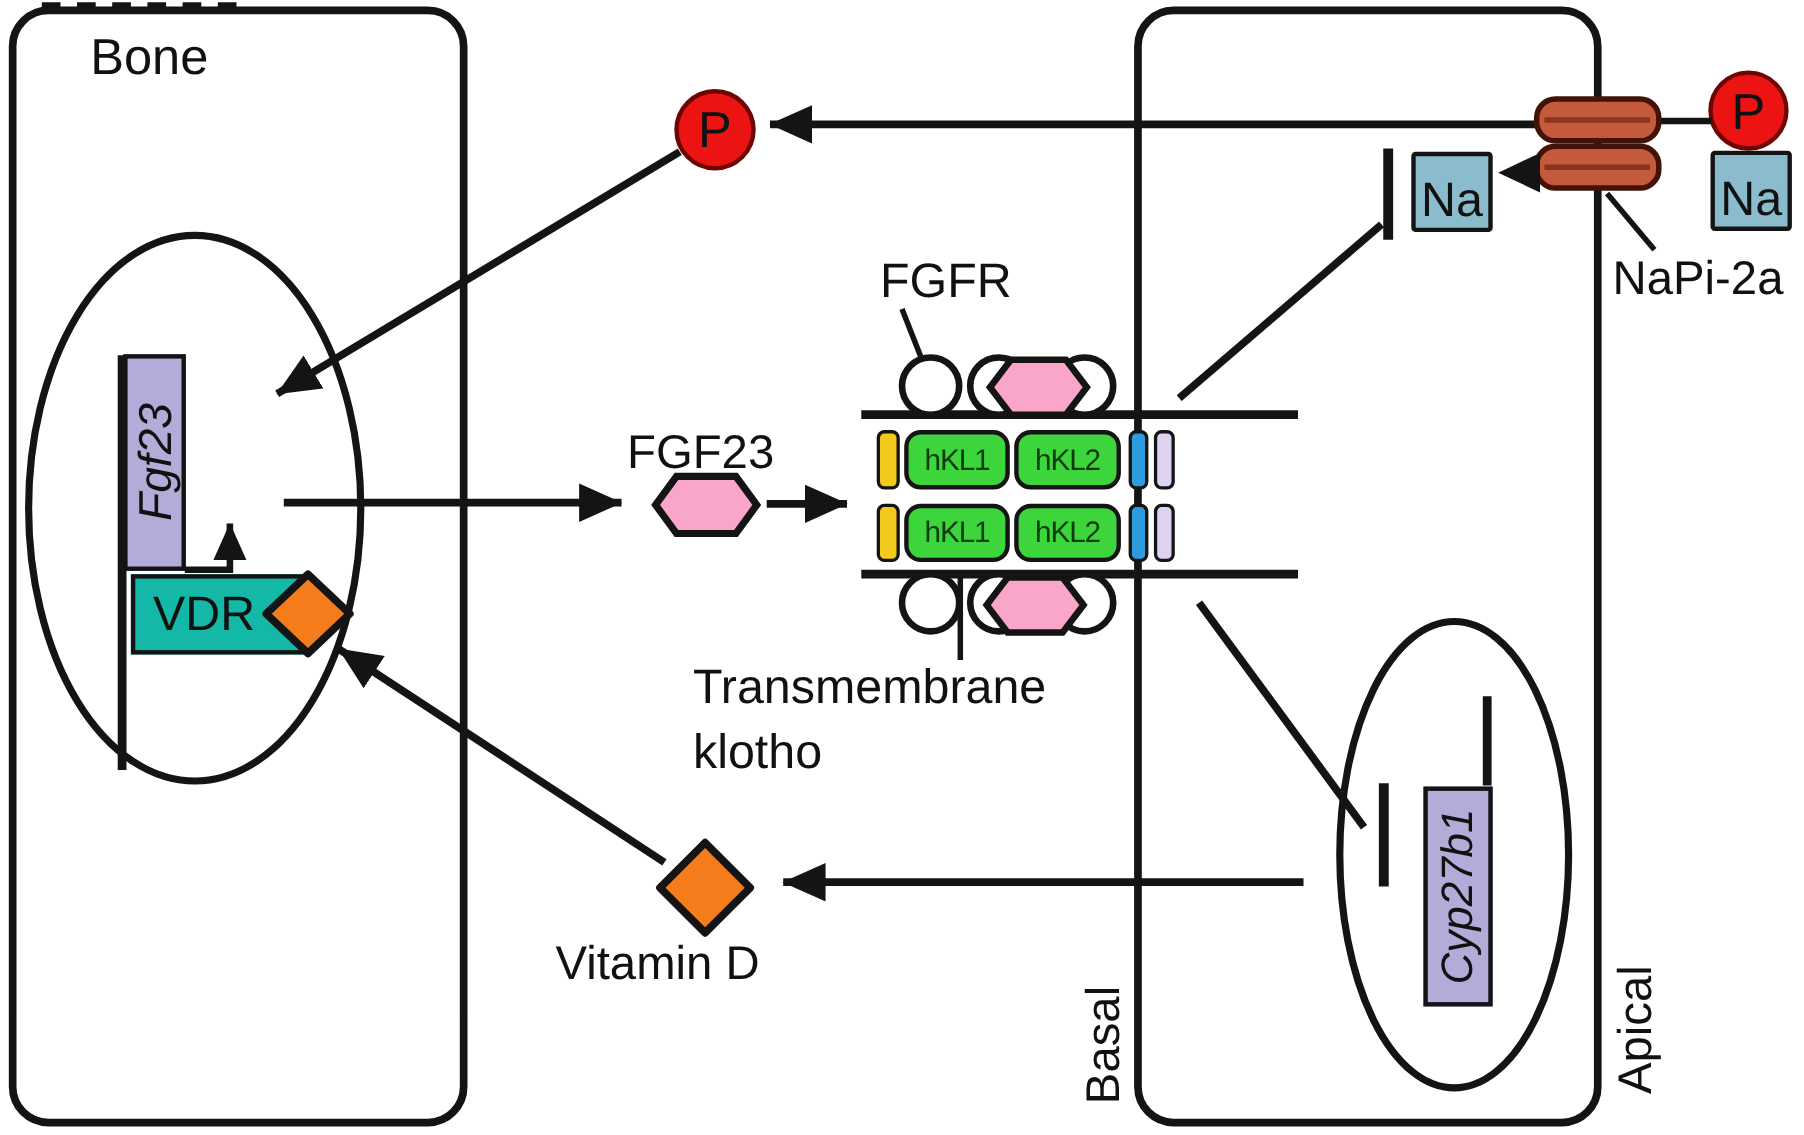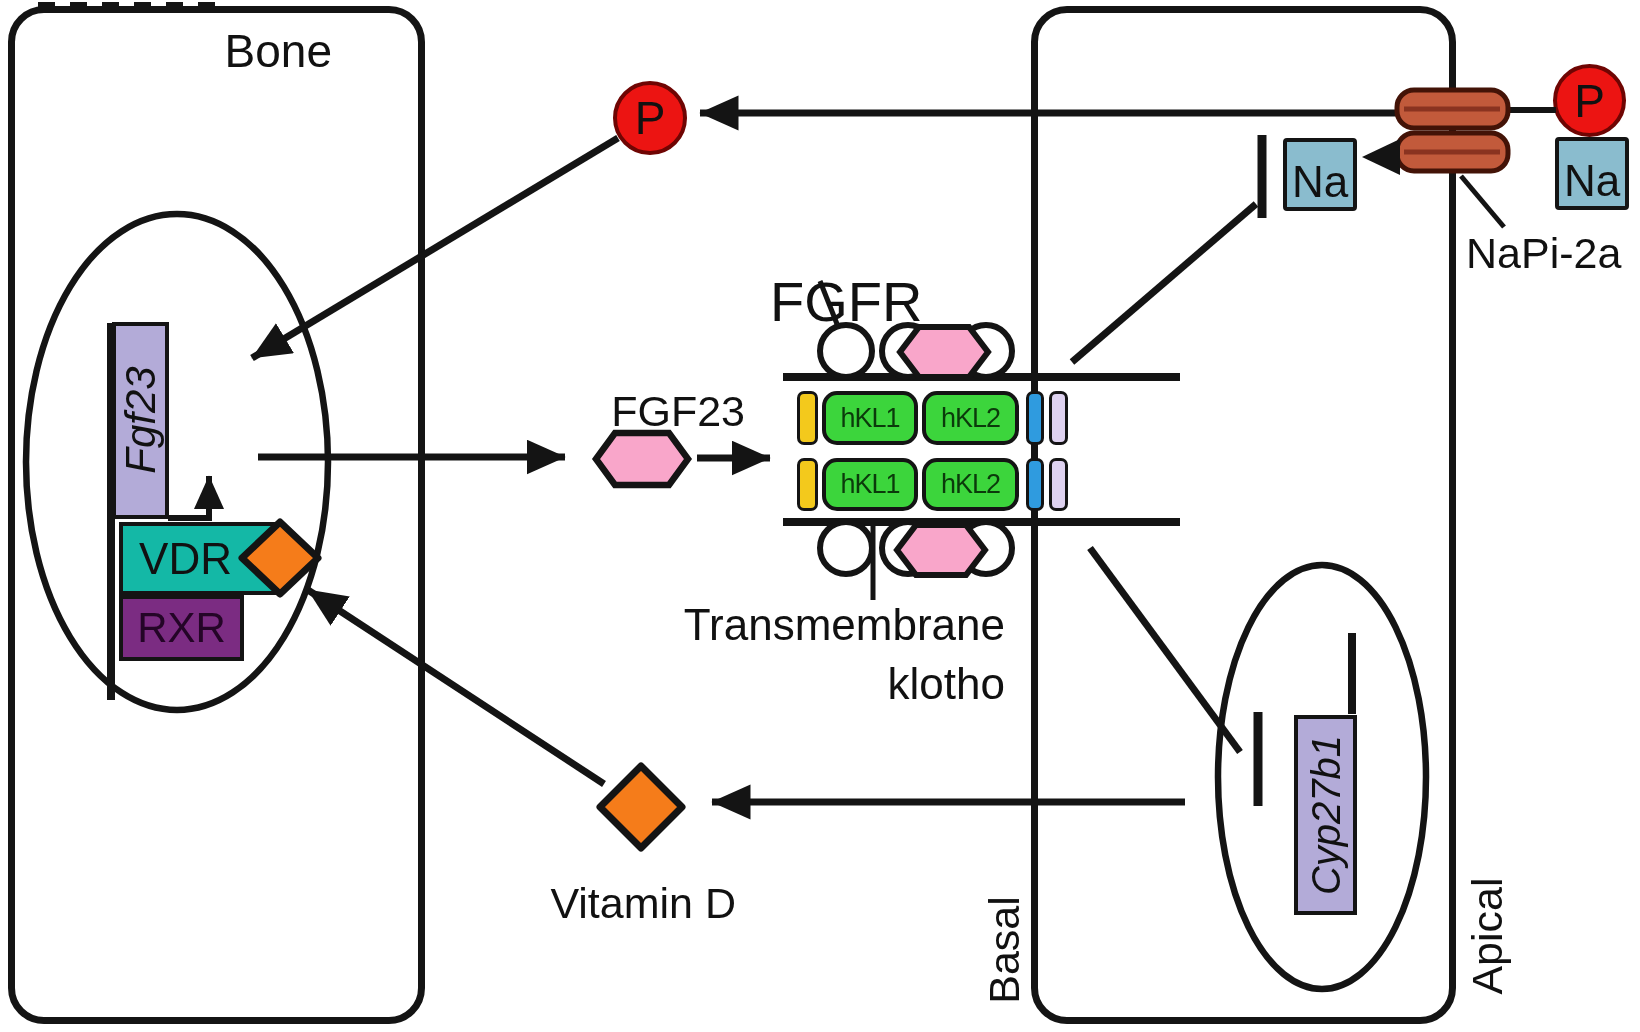--- a/index.html
+++ b/index.html
@@ -1,19 +1,19 @@
 <!DOCTYPE html>
 <html><head>
 <meta charset="utf-8">
 <style>
   html,body{margin:0;padding:0;background:#ffffff;}
   #canvas{position:relative;width:1640px;height:1032px;background:#ffffff;overflow:hidden;
           font-family:"Liberation Sans", sans-serif;color:#111;}
   .box{position:absolute;border:7px solid #141414;border-radius:36px;background:transparent;z-index:1;box-sizing:border-box;}
-  .label{position:absolute;z-index:5;text-align:right;line-height:1.05;}
+  .label{position:absolute;z-index:5;text-align:left;line-height:1.05;}
   .vtext{position:absolute;z-index:5;transform:translate(-50%,-50%) rotate(-90deg);white-space:nowrap;}
   .italic{font-style:italic;}
   svg.layer{position:absolute;left:0;top:0;z-index:4;pointer-events:none;}
   svg#under{z-index:2;}
   .cbox{position:absolute;z-index:3;box-sizing:border-box;border:4px solid #141414;
         display:flex;align-items:center;justify-content:center;}
   .gene-bar{background:#b3abd8;}
   .pcircle{border-radius:50%;background:#ec1412;border-color:#6f0503;font-size:46px;font-weight:500;}
   .nabox{background:#8abcce;font-size:44px;border-radius:4px;align-items:flex-end;}
   .klbox{background:#3cd53c;border-radius:15px;font-weight:normal;font-size:27px;color:#0b3a0b;letter-spacing:-1px;}
@@ -30,23 +30,20 @@
   <svg id="under" class="layer" width="1640" height="1032" viewBox="0 0 1640 1032">
     <ellipse cx="177" cy="462" rx="151" ry="248" fill="#ffffff" stroke="#141414" stroke-width="6.5"></ellipse>
     <ellipse cx="1322" cy="777" rx="104" ry="212" fill="#ffffff" stroke="#141414" stroke-width="6.5"></ellipse>
   </svg>
 
   <div class="cbox gene-bar" style="left:112px;top:322px;width:57px;height:197px;"></div>
   <span class="vtext italic" style="left:141px;top:420px;font-size:42px;">Fgf23</span>
 
   <div class="cbox" style="left:119px;top:522px;width:159px;height:73px;background:#14b8a6;padding-right:26px;font-size:44px;">
     <span>VDR</span>
-  </div>
-  <div class="cbox" style="left:119px;top:595px;width:125px;height:66px;background:#7b2c82;font-size:42px;color:#240527;">
-    <span>RXR</span>
   </div>
 
   <div class="cbox pcircle" style="left:613px;top:81px;width:74px;height:74px;">
     <span>P</span>
   </div>
   <div class="cbox pcircle" style="left:1553px;top:64px;width:73px;height:73px;">
     <span>P</span>
   </div>
 
   <div class="cbox tmbar" style="left:797px;top:391px;width:21px;height:54px;background:#f3c91c;"></div>
@@ -132,22 +129,22 @@
     <path d="M1508 110 L1556 110" stroke="#141414" stroke-width="6" fill="none"></path>
     <rect x="1397" y="90" width="111" height="38" rx="17" fill="#c25a3b" stroke="#431307" stroke-width="5"></rect>
     <rect x="1397" y="133" width="111" height="38" rx="17" fill="#c25a3b" stroke="#431307" stroke-width="5"></rect>
     <path d="M1404 109 H 1500" stroke="#8a3320" stroke-width="5" fill="none"></path>
     <path d="M1404 152 H 1500" stroke="#8a3320" stroke-width="5" fill="none"></path>
     <path d="M1461 176 L1504 227" stroke="#141414" stroke-width="5" fill="none"></path>
     <polygon points="1362,157 1400,139 1400,175" fill="#141414"></polygon>
   </svg>
 
   <div class="label" style="left:82px;top:27px;width:250px;font-size:46px;">Bone</div>
-  <div class="label" style="left:770px;top:233px;width:145px;font-size:56px;margin-top:40px;">FGFR</div>
+  <div class="label" style="left:800px;top:233px;width:145px;font-size:44px;">FGFR</div>
   <div class="label" style="left:570px;top:389px;width:175px;font-size:43px;">FGF23</div>
   <div class="label" style="left:630px;top:602px;width:375px;font-size:44px;">Transmembrane</div>
   <div class="label" style="left:630px;top:661px;width:375px;font-size:44px;">klotho</div>
-  <div class="label" style="left:481px;top:854px;width:255px;font-size:43px;margin-top:27px;">Vitamin D</div>
+  <div class="label" style="left:505px;top:854px;width:255px;font-size:43px;">Vitamin D</div>
   <div class="label" style="left:1466px;top:231px;width:178px;font-size:43px;text-align:left;">NaPi-2a</div>
   <span class="vtext" style="left:1004px;top:950px;font-size:43px;">Basal</span>
   <span class="vtext" style="left:1487px;top:936px;font-size:43px;">Apical</span>
 
 </div>
 
 </body></html>

